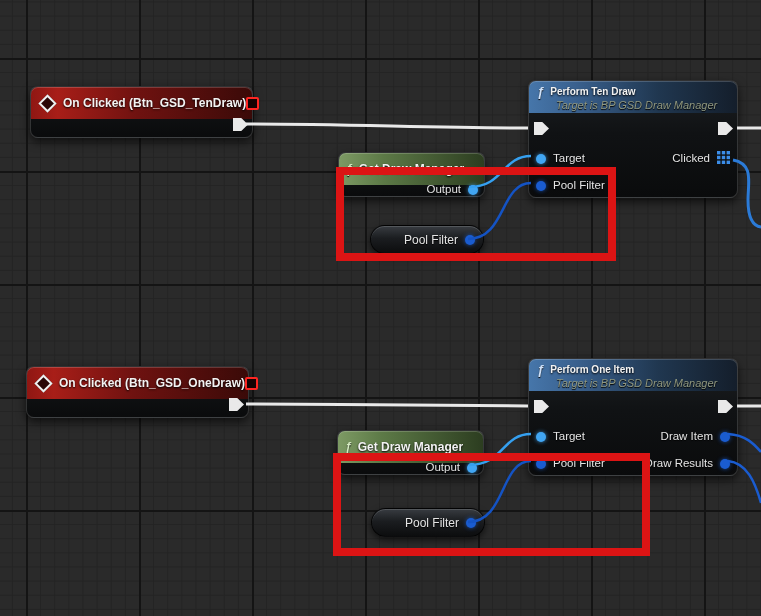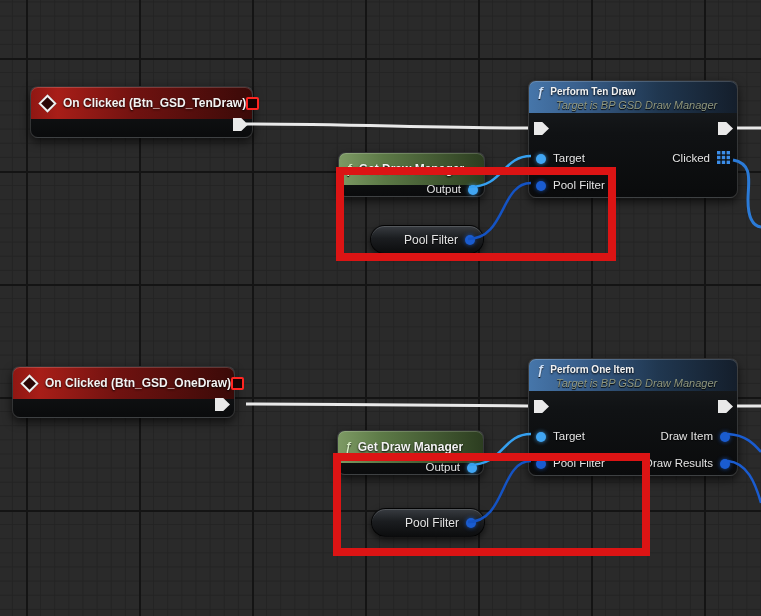--- a/index.html
+++ b/index.html
@@ -117,21 +117,21 @@
       <span class="plabel">Output</span>
       <span class="dpin pin-light"></span>
     </div>
   </div>
 
   <div class="pill" style="left:370px;top:225px;width:114px;">
     <span class="plabel" style="font-size:12px;">Pool Filter</span>
     <span class="dpin pin-dark"></span>
   </div>
 
-  <div class="node" style="left:12px;top:366px;width:223px;height:52px;">
+  <div class="node" style="left:26px;top:366px;width:223px;height:52px;">
     <div class="hdr hdr-red">
       <span class="diamond"></span>
       <span class="ttl" style="font-size:12px;">On Clicked (Btn_GSD_OneDraw)</span>
       <span class="stopsq"></span>
     </div>
     <div class="execpin" style="right:4px;top:31px;"></div>
   </div>
 
   <div class="node" style="left:528px;top:358px;width:210px;height:118px;">
     <div class="hdr hdr-blue">

